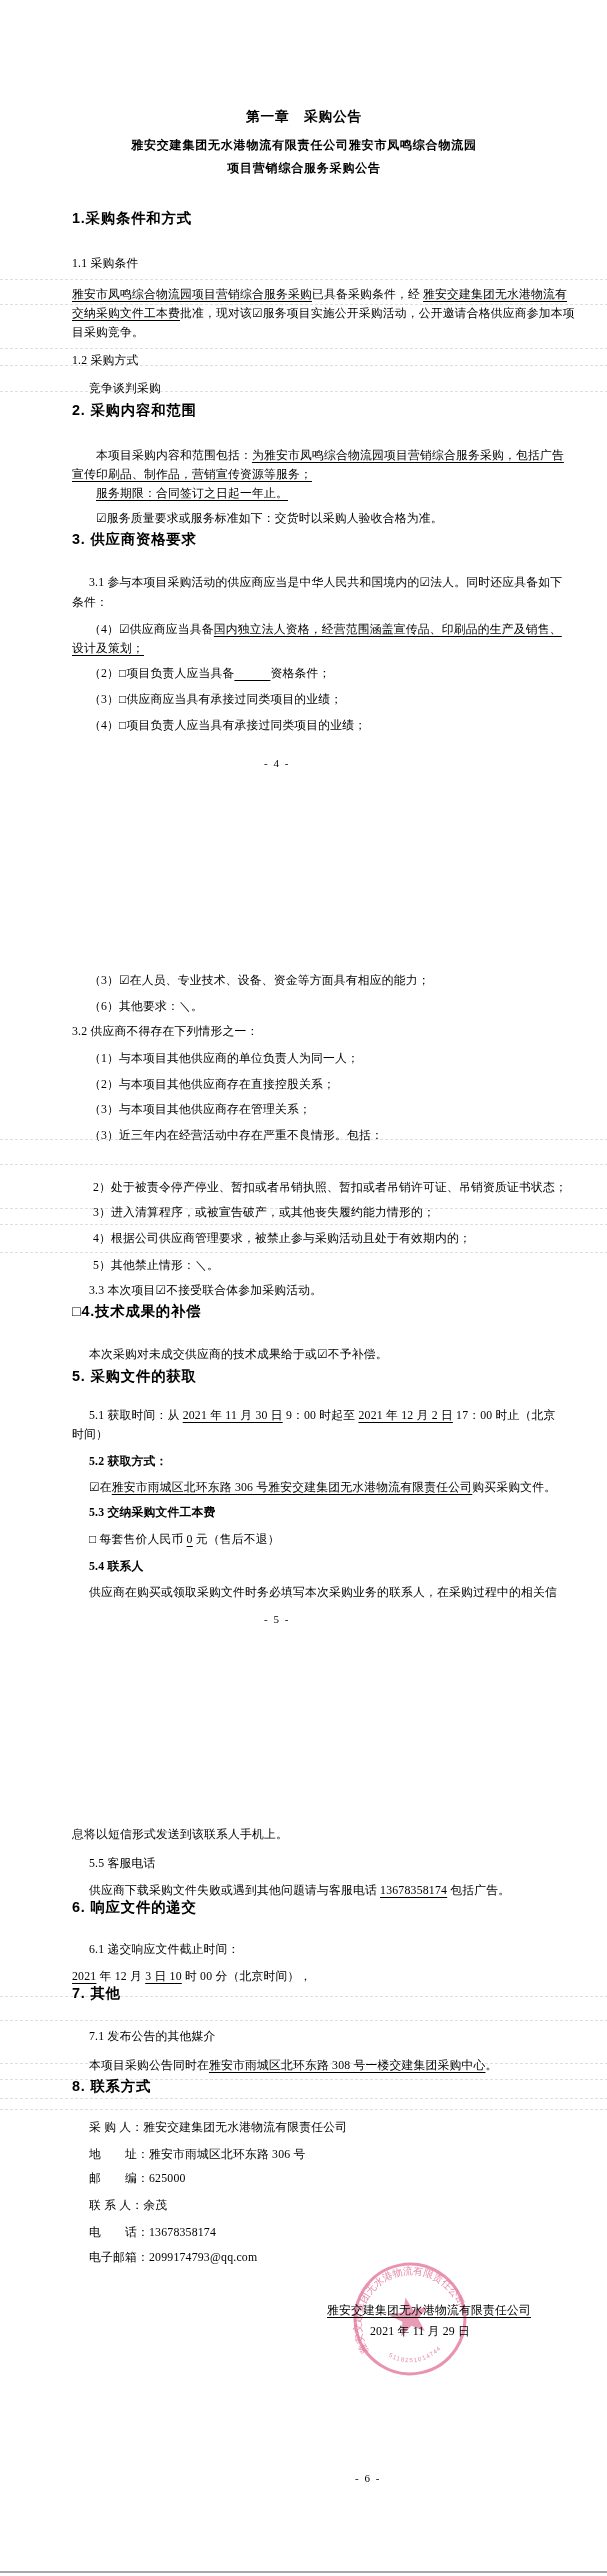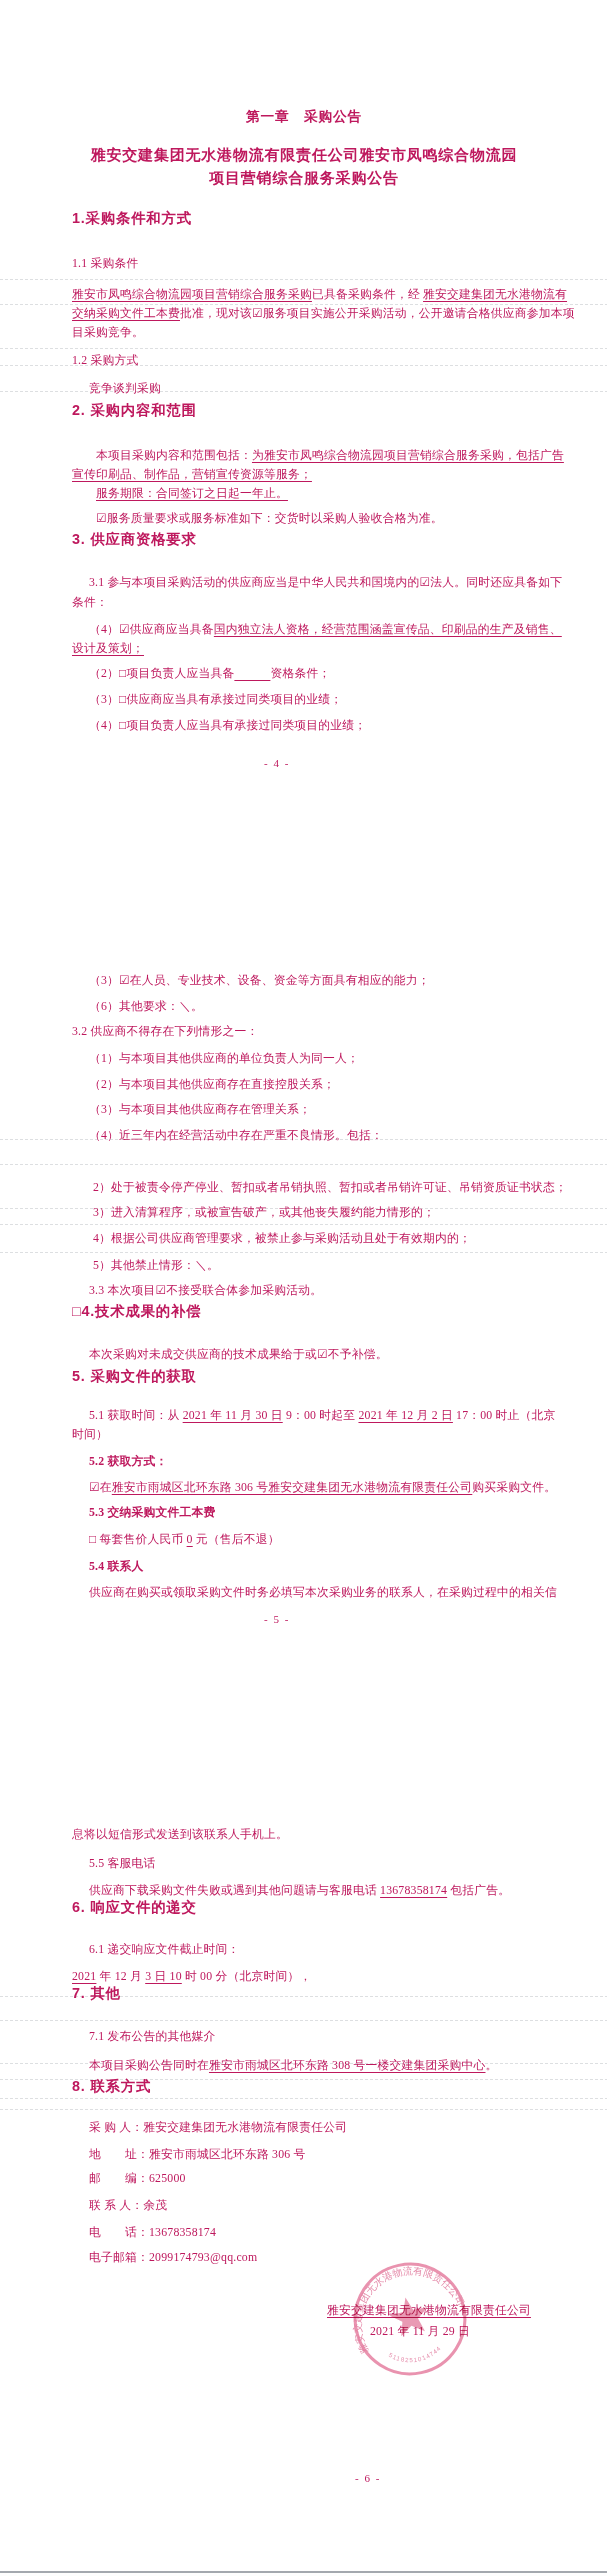--- a/index.html
+++ b/index.html
@@ -1,20 +1,20 @@
 <!DOCTYPE html>
 <html style="font-size:12px"><head>
 <meta charset="utf-8">
 <style>
   html,body{margin:0;padding:0;background:#fff;}
   .page{position:relative;width:608px;height:2576px;background:#ffffff;overflow:hidden;
-        font-family:"Liberation Serif","DejaVu Serif",serif;color:#be185d;}
+        font-family:"Liberation Serif","DejaVu Serif",serif;color:#000000;}
   .ln{position:absolute;font-size:11.8px;line-height:16.7px;white-space:nowrap;letter-spacing:0.2px;}
   .h{font-family:"Liberation Sans","DejaVu Sans",sans-serif;font-weight:700;font-size:14.4px;letter-spacing:0.8px;}
-  .t1{font-size:15px;margin-top:10px;}
+  .t1{font-size:12px;}
   .t0{font-size:13.7px;}
   .ctr{left:0;width:100%;text-align:center;}
   .u{text-decoration:underline;text-underline-offset:2.7px;text-decoration-thickness:0.8px;}
   .b{font-weight:700;}
   .pgnum{font-size:11px;letter-spacing:1.5px;}
   .art{position:absolute;left:0;width:100%;height:0;border-top:0.8px dashed #c3c6ca;opacity:.55;}
   .bottom-line{position:absolute;left:0;top:2571px;width:100%;height:1.5px;background:#8e949b;opacity:.8;}
   .stampwrap{position:absolute;left:343px;top:2252px;width:134px;height:134px;
              transform:rotate(-12deg);mix-blend-mode:multiply;opacity:.85;}
   .stampwrap svg{display:block;}
@@ -70,21 +70,21 @@
   <div class="ln" style="left:89px;top:691px">（3）□供应商应当具有承接过同类项目的业绩；</div>
   <div class="ln" style="left:89px;top:717px">（4）□项目负责人应当具有承接过同类项目的业绩；</div>
   <div class="ln pgnum" style="left:264px;top:755px">- 4 -</div>
 
   <div class="ln" style="left:89px;top:972px">（3）☑在人员、专业技术、设备、资金等方面具有相应的能力；</div>
   <div class="ln" style="left:89px;top:998px">（6）其他要求：＼。</div>
   <div class="ln" style="left:72px;top:1023px">3.2 供应商不得存在下列情形之一：</div>
   <div class="ln" style="left:89px;top:1050px">（1）与本项目其他供应商的单位负责人为同一人；</div>
   <div class="ln" style="left:89px;top:1076px">（2）与本项目其他供应商存在直接控股关系；</div>
   <div class="ln" style="left:89px;top:1101px">（3）与本项目其他供应商存在管理关系；</div>
-  <div class="ln" style="left:89px;top:1127px">（4）近三年内在经营活动中存在严重不良情形。包括：</div>
+  <div class="ln" style="left:89px;top:1127px">（3）近三年内在经营活动中存在严重不良情形。包括：</div>
   <div class="ln" style="left:93px;top:1179px">2）处于被责令停产停业、暂扣或者吊销执照、暂扣或者吊销许可证、吊销资质证书状态；</div>
   <div class="ln" style="left:93px;top:1204px">3）进入清算程序，或被宣告破产，或其他丧失履约能力情形的；</div>
   <div class="ln" style="left:93px;top:1230px">4）根据公司供应商管理要求，被禁止参与采购活动且处于有效期内的；</div>
   <div class="ln" style="left:93px;top:1257px">5）其他禁止情形：＼。</div>
   <div class="ln" style="left:89px;top:1282px">3.3 本次项目☑不接受联合体参加采购活动。</div>
 
   <div class="ln h" style="left:72px;top:1303px">□4.技术成果的补偿</div>
   <div class="ln" style="left:89px;top:1346px">本次采购对未成交供应商的技术成果给于或☑不予补偿。</div>
 
   <div class="ln h" style="left:72px;top:1368px">5.  采购文件的获取</div>

